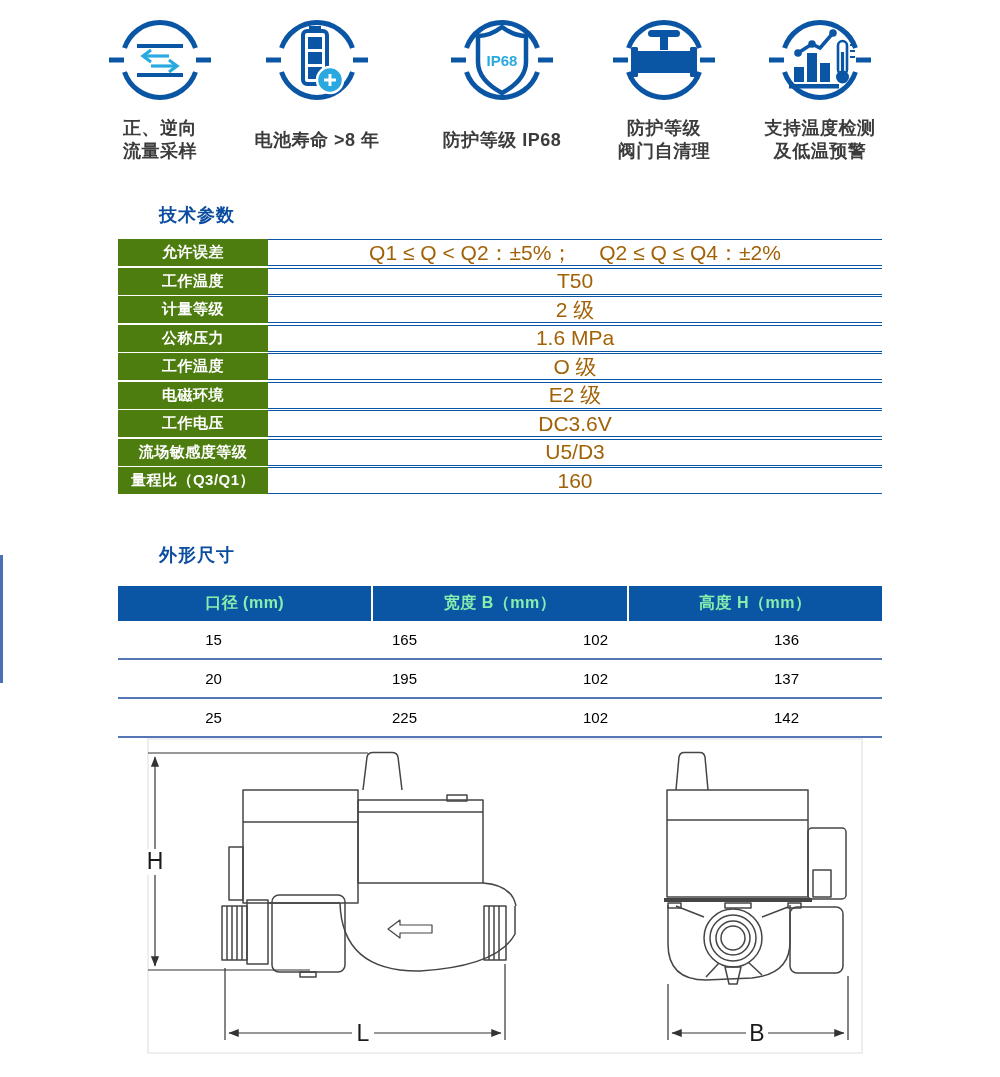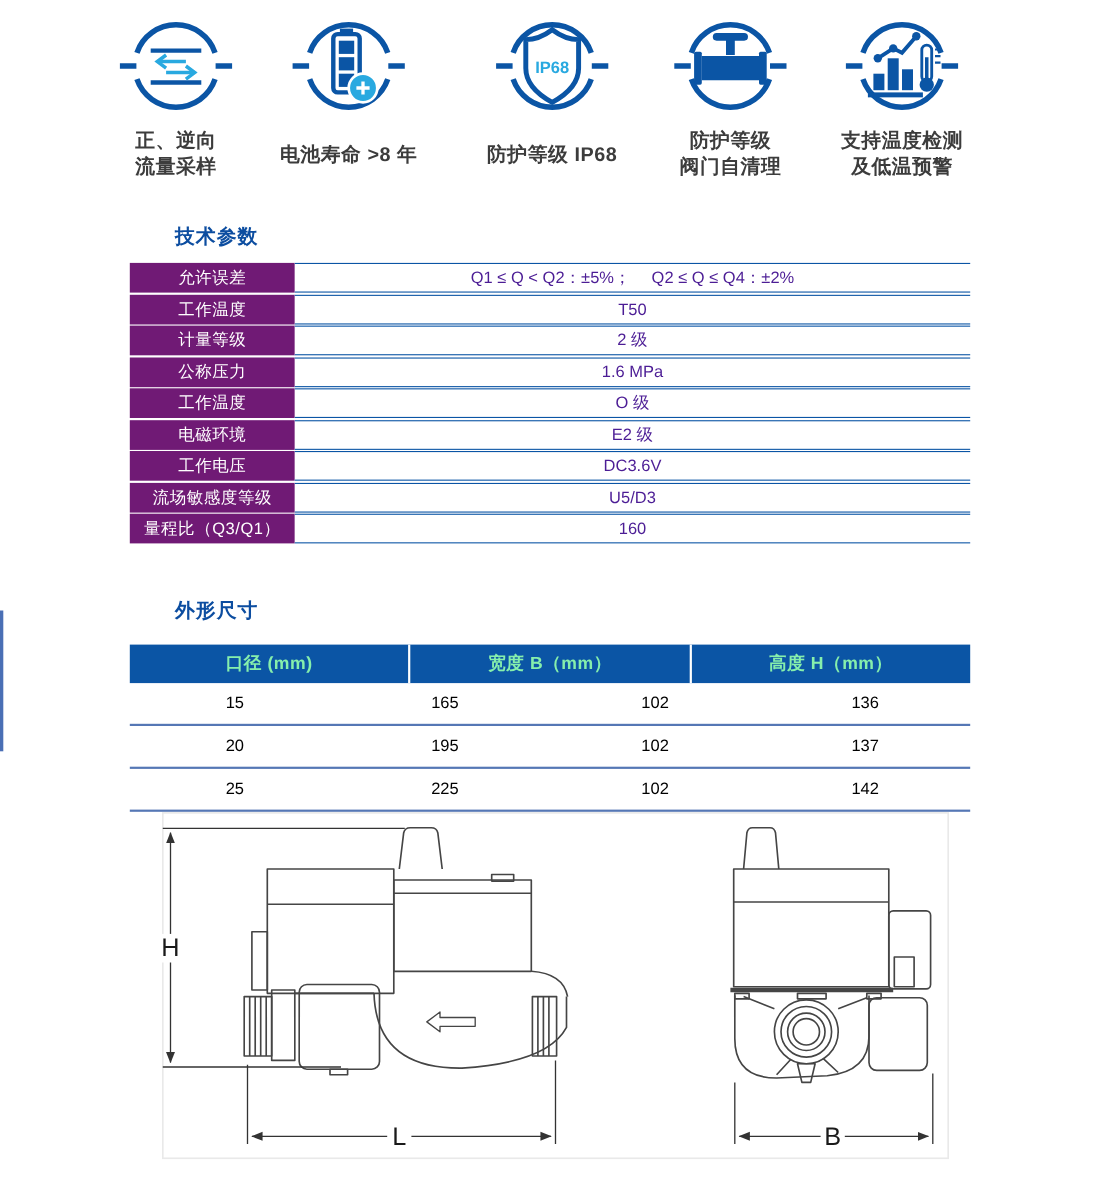--- a/index.html
+++ b/index.html
@@ -22,28 +22,28 @@
   
   .sec-title{
     position:absolute;left:118px;
     font-size:18px;font-weight:bold;color:#0c4da0;letter-spacing:1px;margin-left:41px;
   }
 
   
   .tech-table{position:absolute;left:118px;top:239px;width:764px;}
   .tech-row{display:flex;height:27px;margin-bottom:1.5px;}
   .tech-row .tname{
-    width:150px;flex:0 0 150px;background:#701a75;color:#ffffff;
+    width:150px;flex:0 0 150px;background:#4d7c0f;color:#ffffff;
     display:flex;align-items:center;justify-content:center;
-    font-size:15px;font-weight:normal;letter-spacing:0.5px;
+    font-size:15px;font-weight:bold;letter-spacing:0.5px;
   }
   .tech-row .tvalue{
     flex:1;background:#ffffff;border-top:1px solid #0b55a5;border-bottom:1px solid #0b55a5;
     display:flex;align-items:center;justify-content:center;
-    font-size:15px;color:#4c1d95;box-sizing:border-box;white-space:pre;
+    font-size:21px;color:#a16207;box-sizing:border-box;white-space:pre;
   }
 
   
   .dim-table{position:absolute;left:118px;top:586px;width:764px;}
   .dim-head{display:flex;height:35px;background:#0b55a5;}
   .dim-head .hcell{
     flex:1;display:flex;align-items:center;justify-content:center;
     color:#86efac;font-size:16px;font-weight:bold;letter-spacing:0.5px;
   }
   .dim-head .hcell + .hcell{border-left:2px solid #ffffff;}

